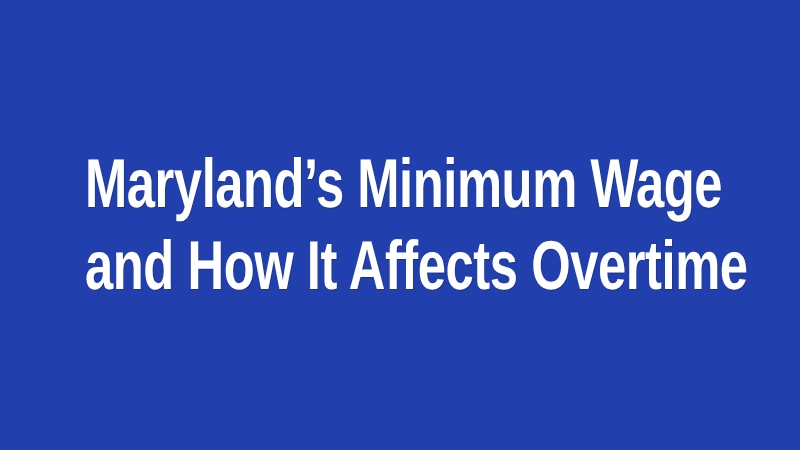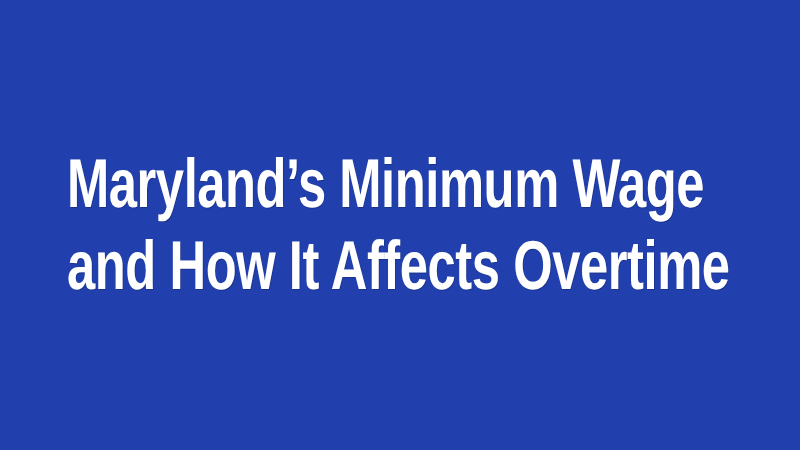--- a/index.html
+++ b/index.html
@@ -19,21 +19,21 @@
   .banner {
     position: relative;
     width: 800px;
     height: 450px;
     box-sizing: border-box;
     background-color: #2140ae;
     display: flex;
     flex-direction: column;
     justify-content: center;
     align-items: flex-start;
-    padding-left: 67px;
+    padding-left: 85px;
     padding-right: 56px;
     overflow: hidden;
   }
 
   .banner-heading {
     margin: 0;
     padding: 0;
     display: block;
     color: #ffffff;
     font-family: "Liberation Sans Narrow", "Liberation Sans", "DejaVu Sans Condensed", "DejaVu Sans", sans-serif;

